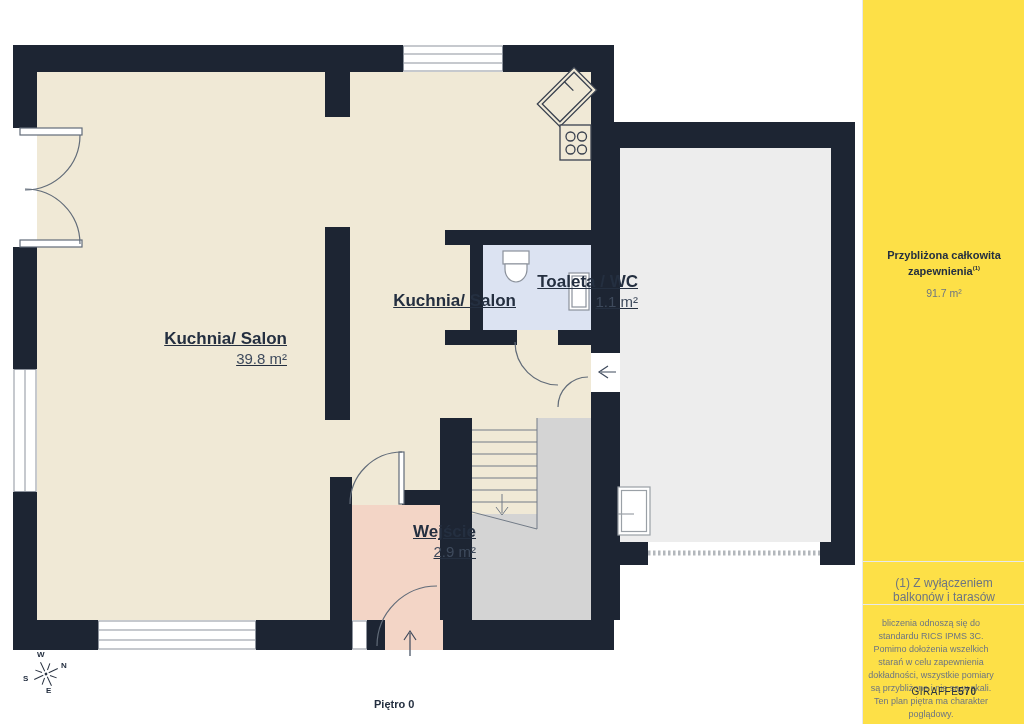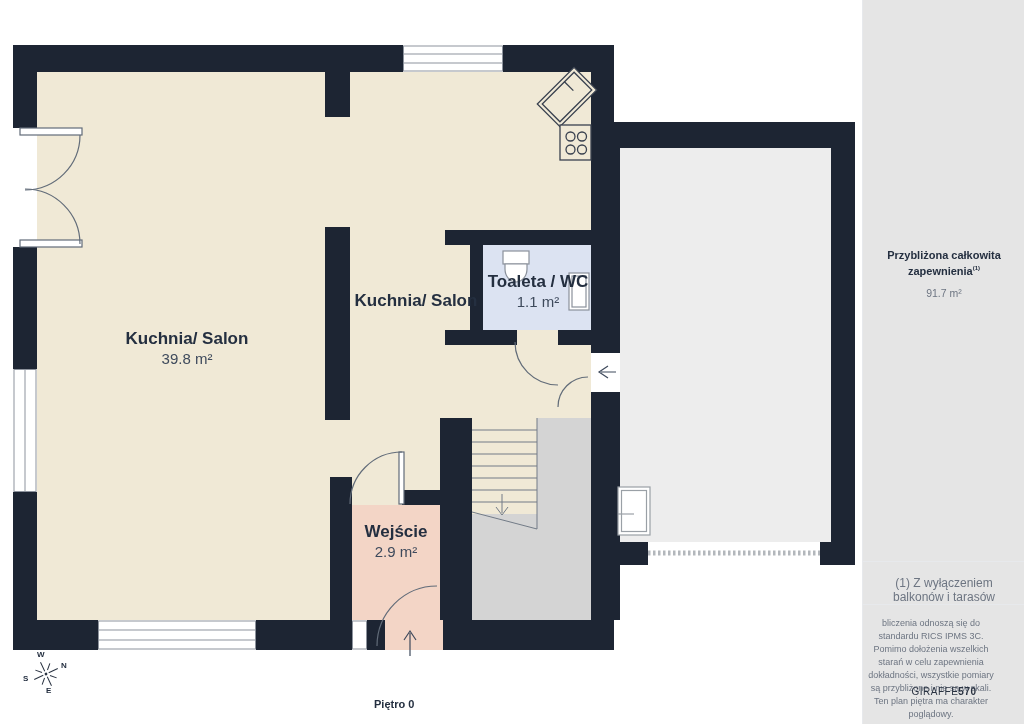--- a/index.html
+++ b/index.html
@@ -2,28 +2,28 @@
 <html><head>
 <meta charset="utf-8">
 <style>
   html,body{margin:0;padding:0;background:#fff;}
   #canvas{position:relative;width:1024px;height:724px;background:#ffffff;overflow:hidden;
           font-family:"Liberation Sans","DejaVu Sans",sans-serif;}
   .abs{position:absolute;}
   .w{position:absolute;background:#1d2533;}
   .room{position:absolute;}
   svg.overlay{position:absolute;left:0;top:0;pointer-events:none;}
-  .rlabel{position:absolute;text-align:center;color:#242f40;line-height:1.25;}
+  .rlabel{position:absolute;text-align:right;color:#242f40;line-height:1.25;text-decoration:underline;}
   .rlabel .rname{font-weight:bold;font-size:17px;white-space:nowrap;}
   .rlabel .rarea{font-size:15px;color:#3e4a5c;margin-top:1px;}
   .floor-label{position:absolute;left:374px;top:698px;width:120px;text-align:left;
                font-size:11px;font-weight:bold;color:#242f40;}
   .compass-letter{position:absolute;font-size:8px;font-weight:bold;color:#242f40;}
   
-  .sidebar{position:absolute;left:862px;top:0;width:162px;height:724px;background:#e5e5e5;
+  .sidebar{position:absolute;left:862px;top:0;width:162px;height:724px;background:#fde047;
            border-left:1px solid #e7e9ec;}
   .sb-div{position:absolute;left:0;width:100%;height:1px;background:#e7e9ec;}
   .sb-total{position:absolute;left:0;top:248px;width:100%;text-align:center;color:#242f40;}
   .sb-total .l{font-size:11px;font-weight:bold;line-height:1.45;}
   .sb-total sup{font-size:6px;}
   .sb-total .v{font-size:10.5px;color:#6d7582;margin-top:7px;}
   .sb-foot{position:absolute;left:8px;top:576px;width:146px;text-align:center;
            font-size:12px;color:#6d7582;}
   .sb-disc{position:absolute;left:0;top:617px;width:136px;text-align:center;
            font-size:9px;line-height:1.45;color:#6d7582;}

